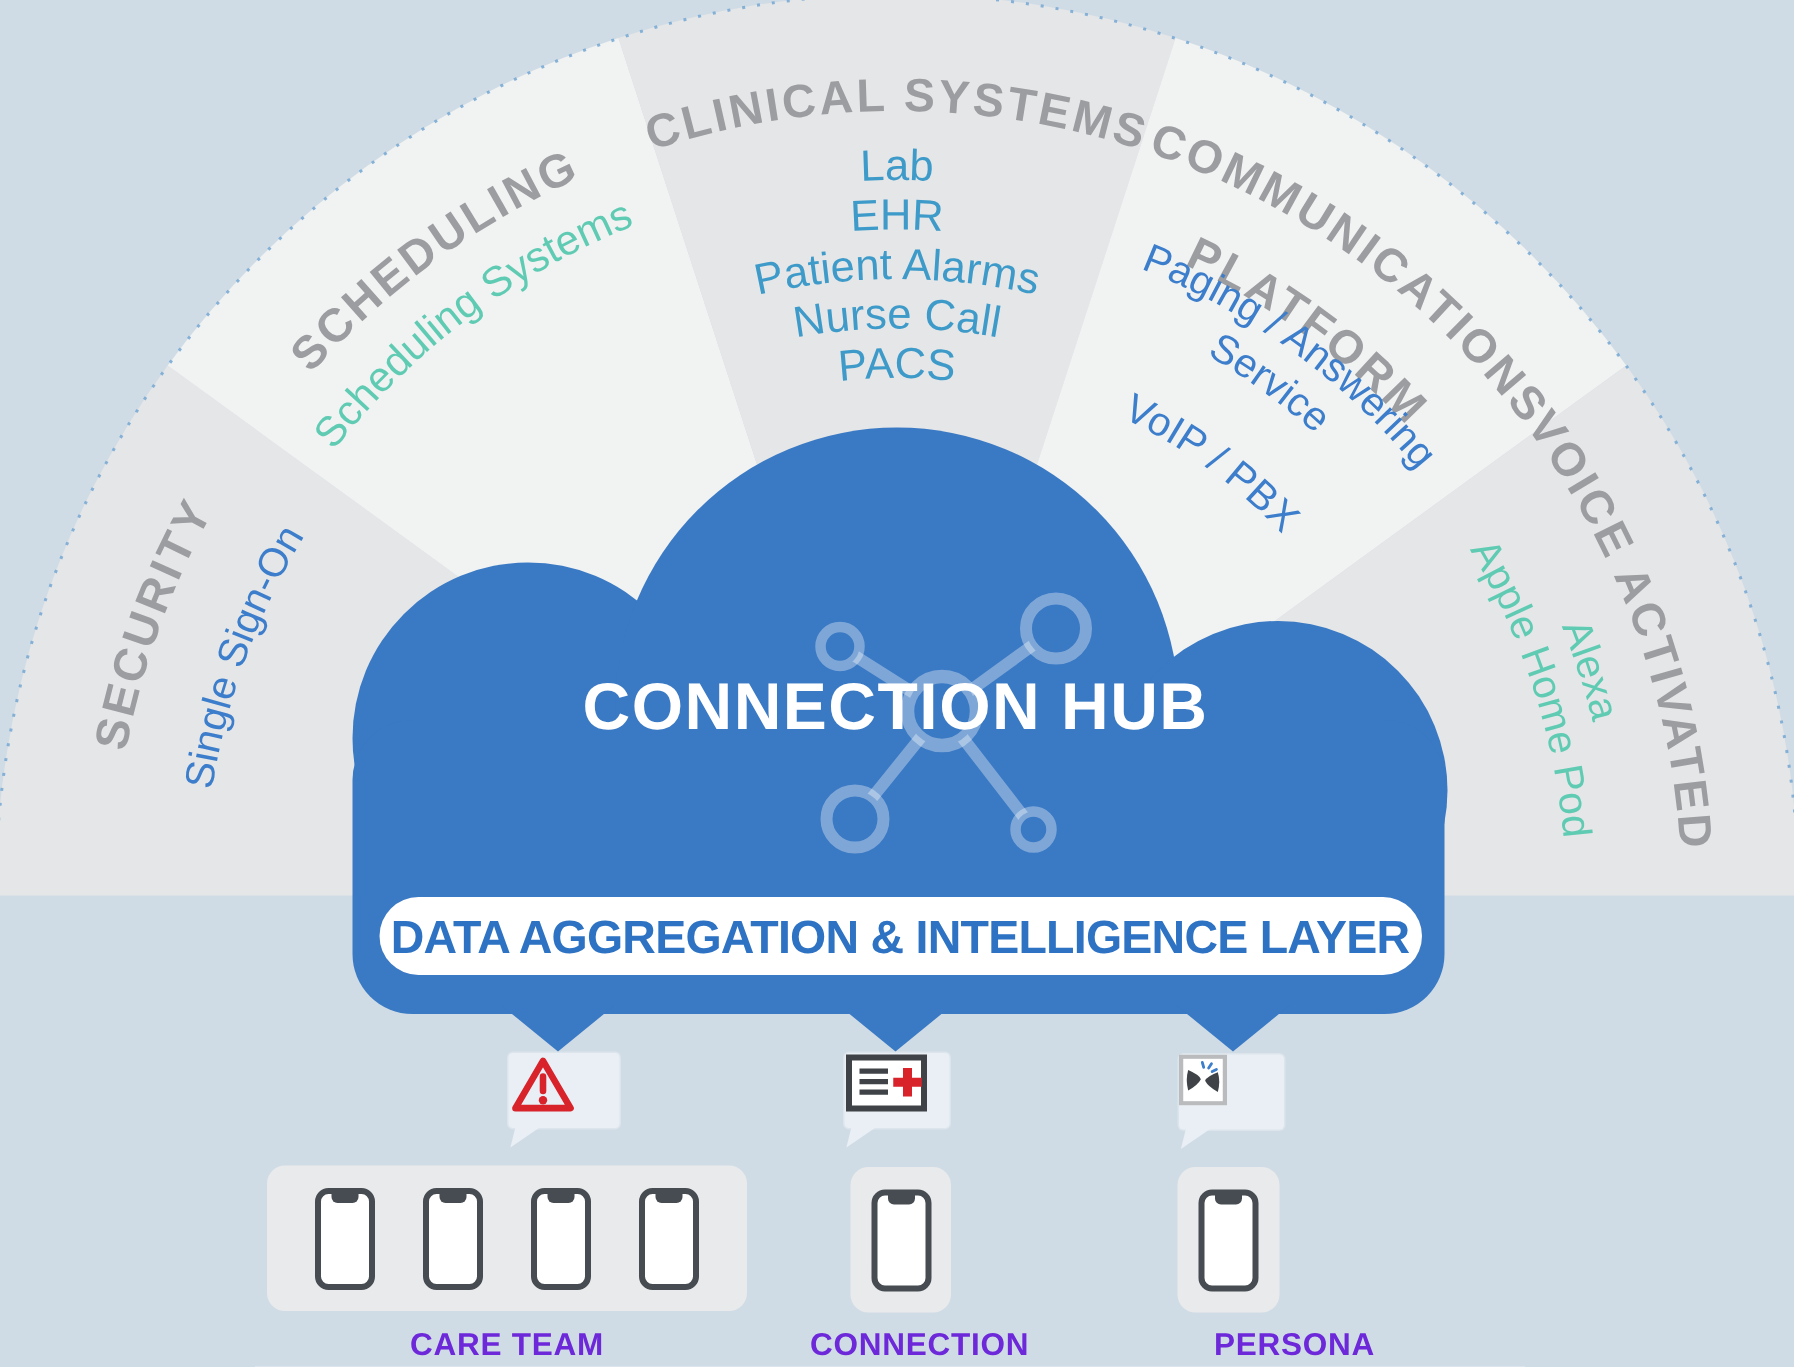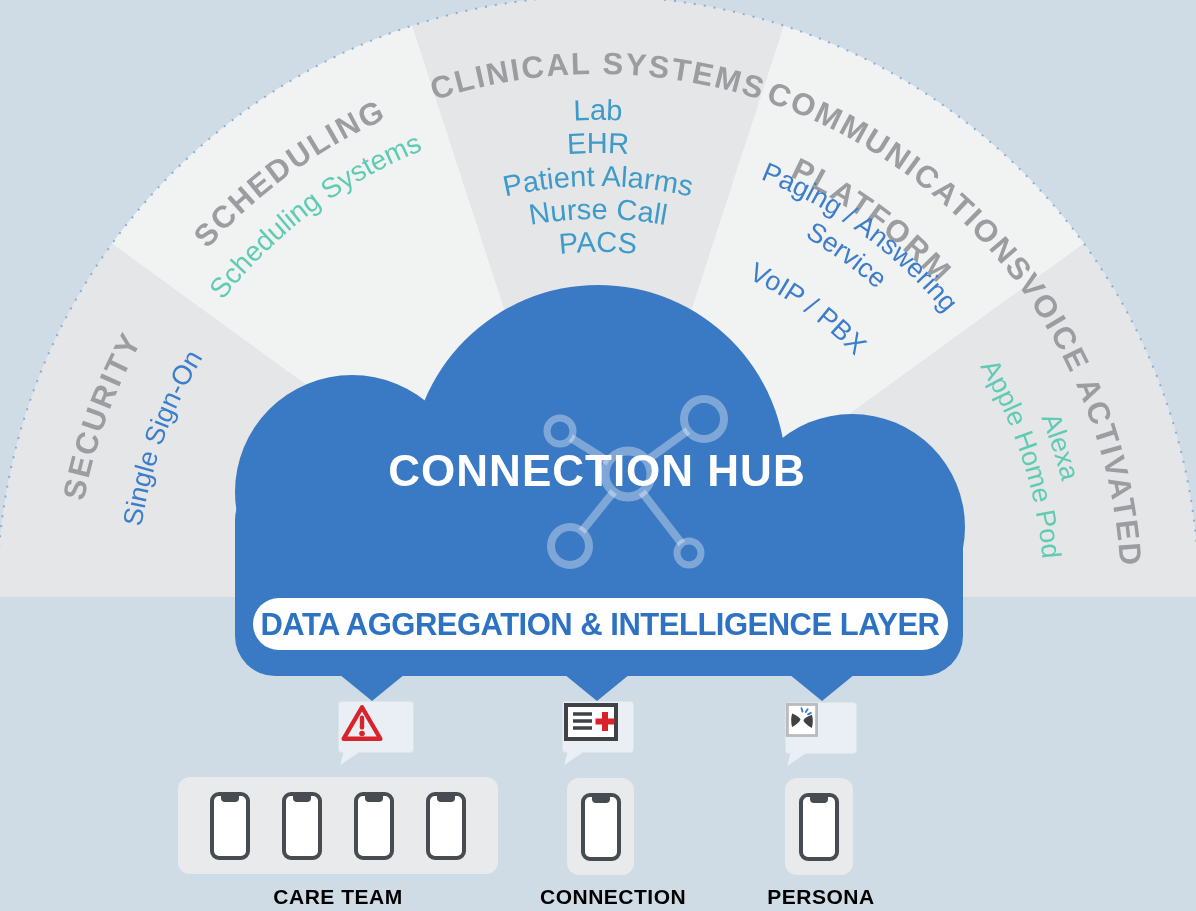--- a/index.html
+++ b/index.html
@@ -47,21 +47,21 @@
     background:#ffffff;
     border:4px solid #474c52;border-radius:9px;
   }
   .phone .notch{
     position:absolute;left:50%;top:-1px;transform:translateX(-50%);
     width:18px;height:7px;background:#474c52;
     border-radius:0 0 4px 4px;
   }
   .out-label{
     position:absolute;height:24px;
-    color:#000000;font-weight:bold;font-size:21px;letter-spacing:0.5px;
+    color:#6d28d9;font-weight:bold;font-size:21px;letter-spacing:0.5px;
     text-align:center;
   }
 </style>
 </head>
 <body>
 
 <div class="stage">
 
   <svg width="1196" height="911" viewBox="0 0 1196 911">
     <defs>
@@ -230,15 +230,15 @@
   </div>
 
   <div class="dev-box" style="left:785px;top:778px;width:68px;">
     <div class="phone">
         <div class="notch"></div>
       </div>
   </div>
 
   <div class="out-label" style="left:178px;top:885px;width:320px;">CARE TEAM</div>
   <div class="out-label" style="left:540px;top:885px;width:120px;">CONNECTION</div>
-  <div class="out-label" style="left:761px;top:885px;width:120px;">PERSONA</div>
+  <div class="out-label" style="left:803px;top:885px;width:120px;">PERSONA</div>
 
 </div>
 
 </body></html>

